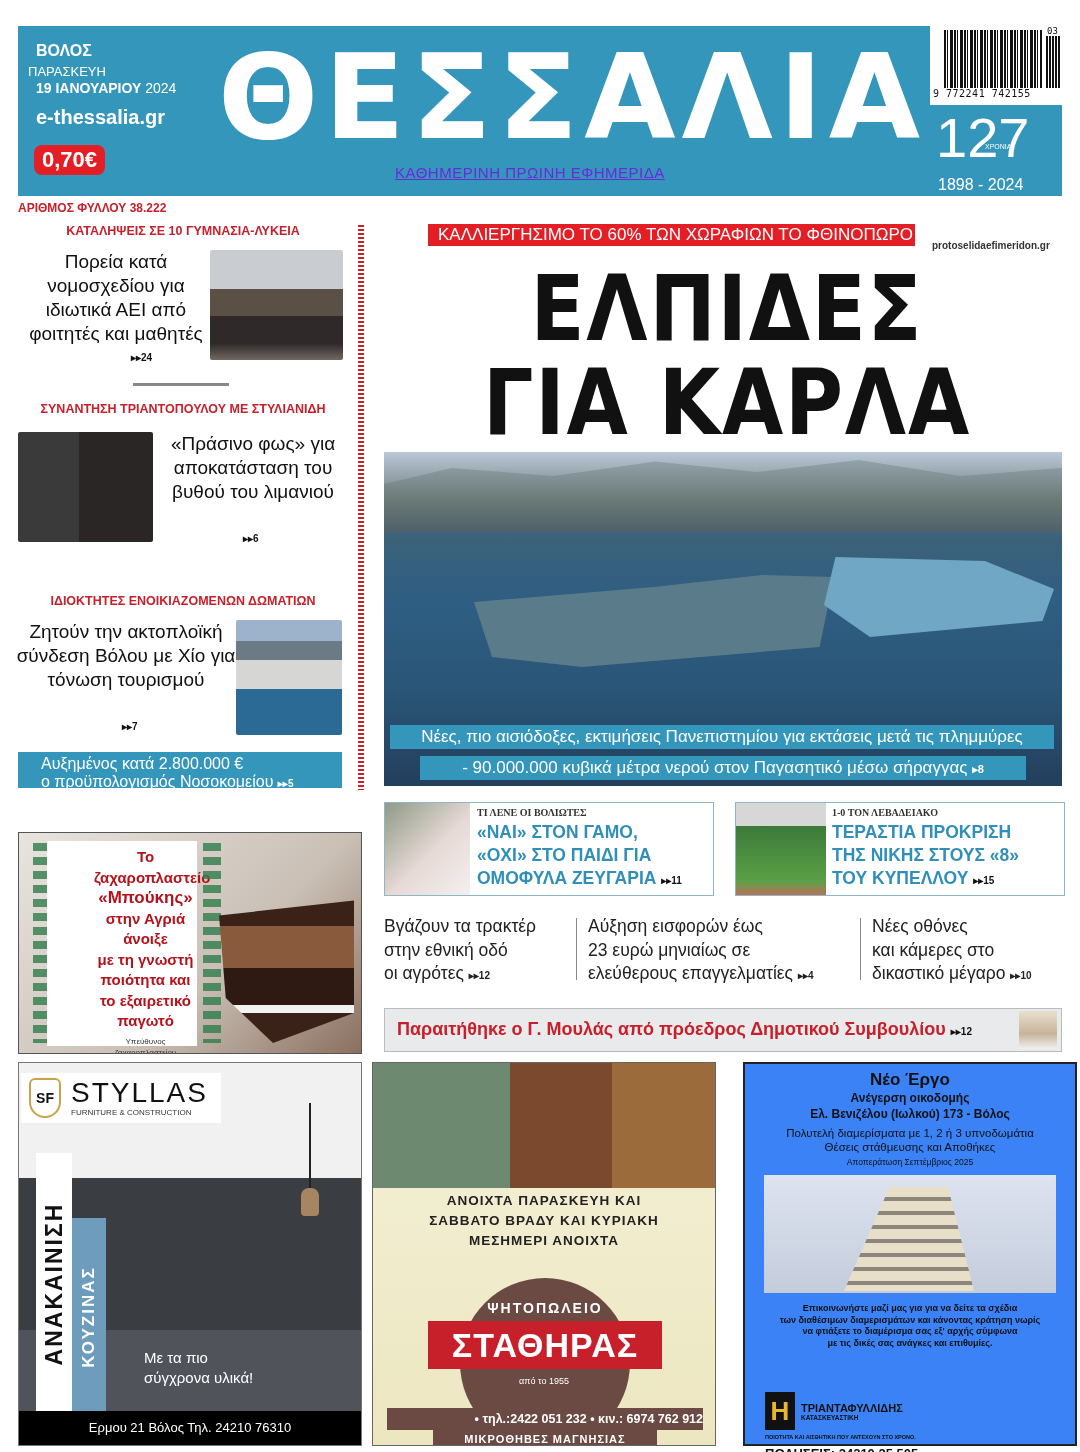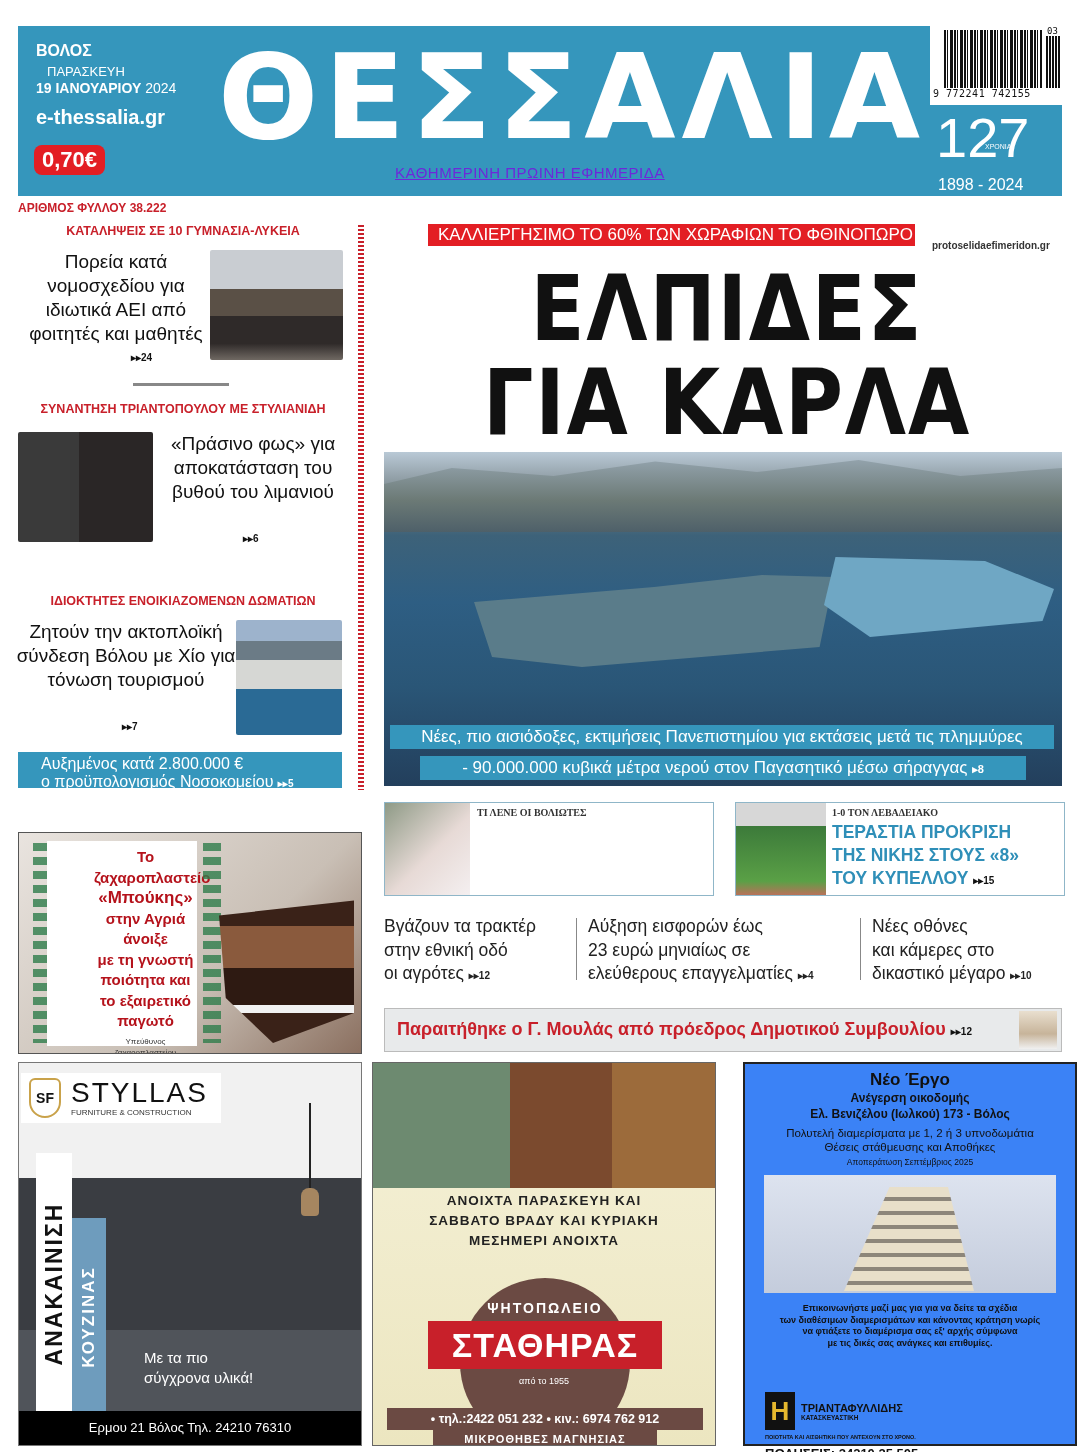--- a/index.html
+++ b/index.html
@@ -3,21 +3,21 @@
 <meta charset="utf-8">
 <style>
   * { box-sizing: border-box; margin: 0; padding: 0; }
   body { width: 1080px; height: 1452px; background: #fff; font-family: "Liberation Sans", sans-serif; position: relative; overflow: hidden; color: #111; }
   .abs { position: absolute; }
 
   
   .masthead { left: 18px; top: 26px; width: 912px; height: 170px; background: #3596bc; }
   .mh-right { left: 930px; top: 105px; width: 132px; height: 91px; background: #3596bc; }
   .mh-city { left: 36px; top: 42px; color: #fff; font-weight: bold; font-size: 16px; }
-  .mh-day { left: 47px; top: 64px; color: #fff; font-size: 13px; }
+  .mh-day { left: 28px; top: 64px; color: #fff; font-size: 13px; }
   .mh-date { left: 36px; top: 80px; color: #fff; font-size: 14px; }
   .mh-date b { font-weight: bold; }
   .mh-web { left: 36px; top: 106px; color: #fff; font-weight: bold; font-size: 20px; }
   .price { left: 34px; top: 145px; background: #e31e24; color: #fff; font-weight: bold; font-size: 22px; padding: 2px 8px; border-radius: 8px; }
   .logo { left: 218px; top: 38px; color: #fff; font-weight: bold; font-size: 118px; letter-spacing: 6px; line-height: 1; font-family: "DejaVu Sans", sans-serif; }
   .tagline { left: 395px; top: 164px; color: #6d28d9; font-size: 15px; letter-spacing: 0.5px; text-decoration: underline; }
   .barcode { left: 930px; top: 26px; width: 132px; height: 79px; background: #fff; }
   .bars { position: absolute; left: 14px; top: 4px; width: 98px; height: 58px; background: repeating-linear-gradient(90deg, #111 0 2px, #fff 2px 3px, #111 3px 4px, #fff 4px 6px, #111 6px 9px, #fff 9px 10px); }
   .bars2 { position: absolute; left: 116px; top: 10px; width: 14px; height: 52px; background: repeating-linear-gradient(90deg, #111 0 2px, #fff 2px 3px); }
   .bc-num { position: absolute; left: 3px; top: 62px; font-size: 10px; font-family: "DejaVu Sans Mono", monospace; letter-spacing: 0.5px; }
@@ -79,21 +79,21 @@
   .kit-bulb { position: absolute; left: 282px; top: 125px; width: 18px; height: 28px; background: #a68660; border-radius: 8px 8px 4px 4px; }
   .kit-foot { position: absolute; left: 0; bottom: 0; width: 100%; height: 34px; background: #000; color: #fff; text-align: center; font-size: 13px; line-height: 34px; }
 
   .ad-fish { left: 372px; top: 1062px; width: 344px; height: 384px; border: 1px solid #666; background: linear-gradient(180deg, #f5f1d8, #ece6c0); overflow: hidden; }
   .fish-photos { position: absolute; left: 0; top: 0; width: 100%; height: 125px; background: linear-gradient(90deg, #6d8a70 0 40%, #7b4a2e 40% 70%, #9c6b3b 70%); }
   .fish-hours { position: absolute; left: 0; top: 128px; width: 100%; text-align: center; font-weight: bold; font-size: 13.5px; line-height: 20px; letter-spacing: 1px; color: #222; }
   .fish-seal { position: absolute; left: 87px; top: 215px; width: 170px; height: 170px; border-radius: 50%; background: #6b4a43; }
   .fish-arc { position: absolute; left: 0; top: 22px; width: 100%; text-align: center; color: #fff; font-weight: bold; font-size: 14px; letter-spacing: 2px; }
   .fish-ribbon { position: absolute; left: 55px; top: 258px; width: 234px; height: 48px; background: #c8202a; color: #fff; font-weight: bold; font-size: 34px; line-height: 48px; text-align: center; letter-spacing: 1px; }
   .fish-since { position: absolute; left: 0; top: 313px; width: 100%; text-align: center; color: #fff; font-size: 9px; }
-  .fish-band { position: absolute; left: 14px; top: 345px; width: 316px; height: 22px; background: #6b4a43; color: #fff; font-weight: bold; font-size: 12.5px; line-height: 22px; text-align: center; white-space: nowrap; }
+  .fish-band { position: absolute; left: 14px; top: 345px; width: 316px; height: 22px; background: #6b4a43; color: #fff; font-weight: bold; font-size: 12.5px; line-height: 22px; text-align: right; white-space: nowrap; }
   .fish-band2 { position: absolute; left: 60px; top: 367px; width: 224px; height: 18px; background: #6b4a43; color: #fff; font-weight: bold; font-size: 11px; line-height: 18px; text-align: center; letter-spacing: 1px; }
 
   .ad-build { left: 743px; top: 1062px; width: 334px; height: 384px; border: 2px solid #222; background: #3b82f6; text-align: center; }
   .b-title { font-weight: bold; font-size: 17px; margin-top: 6px; }
   .b-sub { font-weight: bold; font-size: 12px; line-height: 16px; }
   .b-desc { font-size: 11.5px; line-height: 14px; margin-top: 4px; }
   .b-desc small { font-size: 8.5px; }
   .b-render { margin: 6px auto 0; width: 292px; height: 118px; background: linear-gradient(180deg, #dde3ef, #c4ccdc); position: relative; }
   .b-tower { position: absolute; left: 80px; top: 12px; width: 130px; height: 104px; background: repeating-linear-gradient(180deg, #e8dfc9 0 10px, #8d867a 10px 14px); clip-path: polygon(35% 0, 80% 0, 100% 100%, 0 100%); }
   .b-contact { font-weight: bold; font-size: 9px; line-height: 11.5px; margin-top: 10px; }
@@ -159,20 +159,25 @@
   <div class="mtn"></div>
   <div class="island"></div>
   <div class="pond"></div>
 </div>
 <div class="abs capbar1">Νέες, πιο αισιόδοξες, εκτιμήσεις Πανεπιστημίου για εκτάσεις μετά τις πλημμύρες</div>
 <div class="abs capbar2"><span>- 90.000.000 κυβικά μέτρα νερού στον Παγασητικό μέσω σήραγγας</span> <span style="font-size:11px;font-weight:bold;">▸8</span></div>
 
 <div class="abs promo" style="left:384px;">
   <div class="pimg" style="background:linear-gradient(135deg,#8e9a86,#e7dad6 55%,#f4eff0);"></div>
   <div class="pk">ΤΙ ΛΕΝΕ ΟΙ ΒΟΛΙΩΤΕΣ</div>
+  <div class="ph">
+    <div>«ΝΑΙ» ΣΤΟΝ ΓΑΜΟ,</div>
+    <div>«ΟΧΙ» ΣΤΟ ΠΑΙΔΙ ΓΙΑ</div>
+    <div><span>ΟΜΟΦΥΛΑ ΖΕΥΓΑΡΙΑ</span> <span class="ref" style="color:#111;">▸▸11</span></div>
+  </div>
 </div>
 <div class="abs promo" style="left:735px;">
   <div class="pimg" style="width:90px;background:linear-gradient(180deg,#d7d7d7 0 25%,#3c7a3a 25%,#5aa046 85%,#b8725a);"></div>
   <div class="pk" style="left:96px;">1-0 ΤΟΝ ΛΕΒΑΔΕΙΑΚΟ</div>
   <div class="ph" style="left:96px;">
     <div>ΤΕΡΑΣΤΙΑ ΠΡΟΚΡΙΣΗ</div>
     <div>ΤΗΣ ΝΙΚΗΣ ΣΤΟΥΣ «8»</div>
     <div><span>ΤΟΥ ΚΥΠΕΛΛΟΥ</span> <span class="ref" style="color:#111;">▸▸15</span></div>
   </div>
 </div>

